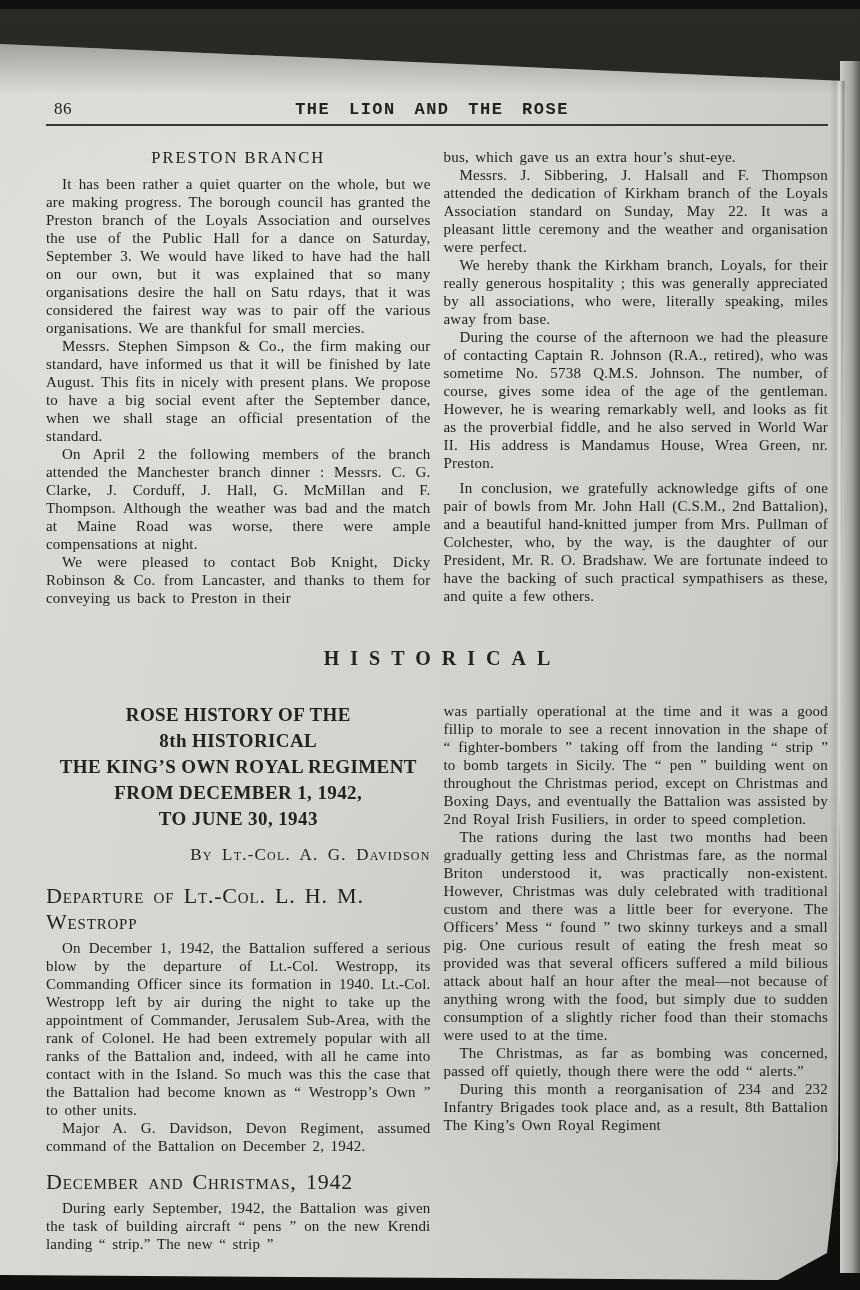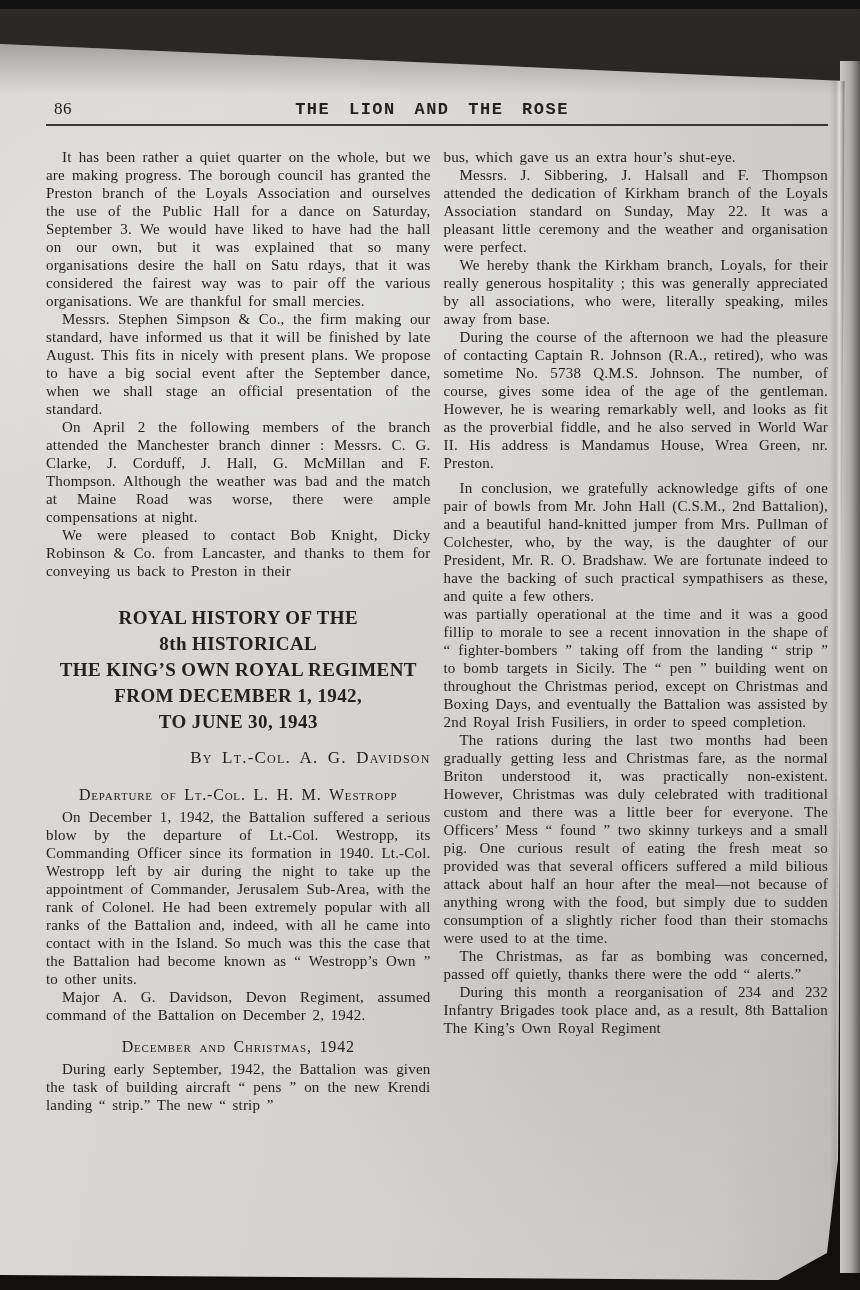--- a/index.html
+++ b/index.html
@@ -74,21 +74,21 @@
     font-size:20px; font-weight:bold;
     letter-spacing:11px; text-indent:11px;
   }
   .article-title { text-align:center; font-weight:bold; font-size:19px; line-height:26px; letter-spacing:0.4px; }
   .byline {
     text-align:right; margin-top:13px;
     font-variant:small-caps; font-size:17px; letter-spacing:1.2px; word-spacing:4px;
   }
   .sc-head {
     margin:14px 0 4px; font-weight:400;
-    font-variant:small-caps; font-size:16px; letter-spacing:0.8px; word-spacing:3px;text-align:center;
+    font-variant:small-caps; font-size:22px; letter-spacing:0.8px; word-spacing:3px;
   }
   .hist-cols { margin-top:0; }
   .art-left .sc-head.first { margin-top:18px; }
 </style>
 </head>
 <body>
 
 <div class="scan">
   <div class="page-stack"></div>
 
@@ -97,58 +97,60 @@
 
     <div class="content">
 
       <div class="pagehead">
         <span class="pageno">86</span>
         <span class="ptitle">THE LION AND THE ROSE</span>
       </div>
 
       <div class="cols">
         <div class="col">
+          <h3 class="branch-head">PRESTON BRANCH</h3>
           <p class="ind">It has been rather a quiet quarter on the whole, but we are making progress.  The borough council has granted the Preston branch of the Loyals Association and ourselves the use of the Public Hall for a dance on Saturday, September 3. We would have liked to have had the hall on our own, but it was explained that so many organisations desire the hall on Satu rdays, that it was considered the fairest way was to pair off the various organisations.  We are thankful for small mercies.</p>
           <p class="ind">Messrs. Stephen Simpson &amp; Co., the firm making our standard, have informed us that it will be finished by late August.  This fits in nicely with present plans.  We propose to have a big social event after the September dance, when we shall stage an official presentation of the standard.</p>
           <p class="ind">On April 2 the following members of the branch attended the Manchester branch dinner :  Messrs. C. G. Clarke, J. Corduff, J. Hall, G. McMillan and F. Thompson.  Although the weather was bad and the match at Maine Road was worse, there were ample compensations at night.</p>
           <p class="ind">We were pleased to contact Bob Knight, Dicky Robinson &amp; Co. from Lancaster, and thanks to them for conveying us back to Preston in their</p>
         </div>
         <div class="col">
           <p>bus, which gave us an extra hour’s shut-eye.</p>
           <p class="ind">Messrs. J. Sibbering, J. Halsall and F. Thompson attended the dedication of Kirkham branch of the Loyals Association standard on Sunday, May 22. It was a pleasant little ceremony and the weather and organisation were perfect.</p>
           <p class="ind">We hereby thank the Kirkham branch, Loyals, for their really generous hospitality ;  this was generally appreciated by all associations, who were, literally speaking, miles away from base.</p>
           <p class="ind">During the course of the afternoon we had the pleasure of contacting Captain R. Johnson (R.A., retired), who was sometime No. 5738 Q.M.S. Johnson.  The number, of course, gives some idea of the age of the gentleman.  However, he is wearing remarkably well, and looks as fit as the proverbial fiddle, and he also served in World War II.  His address is Mandamus House, Wrea Green, nr. Preston.</p>
           <p class="ind gap">In conclusion, we gratefully acknowledge gifts of one pair of bowls from Mr. John Hall (C.S.M., 2nd Battalion), and a beautiful hand-knitted jumper from Mrs. Pullman of Colchester, who, by the way, is the daughter of our President, Mr. R. O. Bradshaw.  We are fortunate indeed to have the backing of such practical sympathisers as these, and quite a few others.</p>
         </div>
       </div>
 
+      <h2 class="historical-head">HISTORICAL</h2>
 
       <div class="cols hist-cols">
         <div class="col art-left">
           <div class="article-title">
-            <div>ROYAL HISTORY OF THE</div>
+            <div>ROSE HISTORY OF THE</div>
             <div>8th HISTORICAL</div>
             <div>THE KING’S OWN ROYAL REGIMENT</div>
             <div>FROM DECEMBER 1, 1942,</div>
             <div>TO JUNE 30, 1943</div>
           </div>
           <div class="byline">By Lt.-Col. A. G. Davidson</div>
 
           <h4 class="sc-head first">Departure of Lt.-Col. L. H. M. Westropp</h4>
           <p class="ind">On December 1, 1942, the Battalion suffered a serious blow by the departure of Lt.-Col. Westropp, its Commanding Officer since its formation in 1940. Lt.-Col. Westropp left by air during the night to take up the appointment of Commander, Jerusalem Sub-Area, with the rank of Colonel.  He had been extremely popular with all ranks of the Battalion and, indeed, with all he came into contact with in the Island.  So much was this the case that the Battalion had become known as “ Westropp’s Own ” to other units.</p>
           <p class="ind">Major A. G. Davidson, Devon Regiment, assumed command of the Battalion on December 2, 1942.</p>
 
           <h4 class="sc-head">December and Christmas, 1942</h4>
           <p class="ind">During early September, 1942, the Battalion was given the task of building aircraft “ pens ” on the new Krendi landing “ strip.”  The new “ strip ”</p>
         </div>
 
         <div class="col">
           <p>was partially operational at the time and it was a good fillip to morale to see a recent innovation in the shape of “ fighter-bombers ” taking off from the landing “ strip ” to bomb targets in Sicily. The “ pen ” building went on throughout the Christmas period, except on Christmas and Boxing Days, and eventually the Battalion was assisted by 2nd Royal Irish Fusiliers, in order to speed completion.</p>
           <p class="ind">The rations during the last two months had been gradually getting less and Christmas fare, as the normal Briton understood it, was practically non-existent.  However, Christmas was duly celebrated with traditional custom and there was a little beer for everyone.  The Officers’ Mess “ found ” two skinny turkeys and a small pig.  One curious result of eating the fresh meat so provided was that several officers suffered a mild bilious attack about half an hour after the meal—not because of anything wrong with the food, but simply due to sudden consumption of a slightly richer food than their stomachs were used to at the time.</p>
-          <p class="ind">The Christmas, as far as bombing was concerned, passed off quietly, thanks there were the odd “ alerts.”</p>
+          <p class="ind">The Christmas, as far as bombing was concerned, passed off quietly, though there were the odd “ alerts.”</p>
 
           <p class="ind">During this month a reorganisation of 234 and 232 Infantry Brigades took place and, as a result, 8th Battalion The King’s Own Royal Regiment</p>
         </div>
       </div>
 
     </div>
   </div>
 </div>
 
 </body></html>

